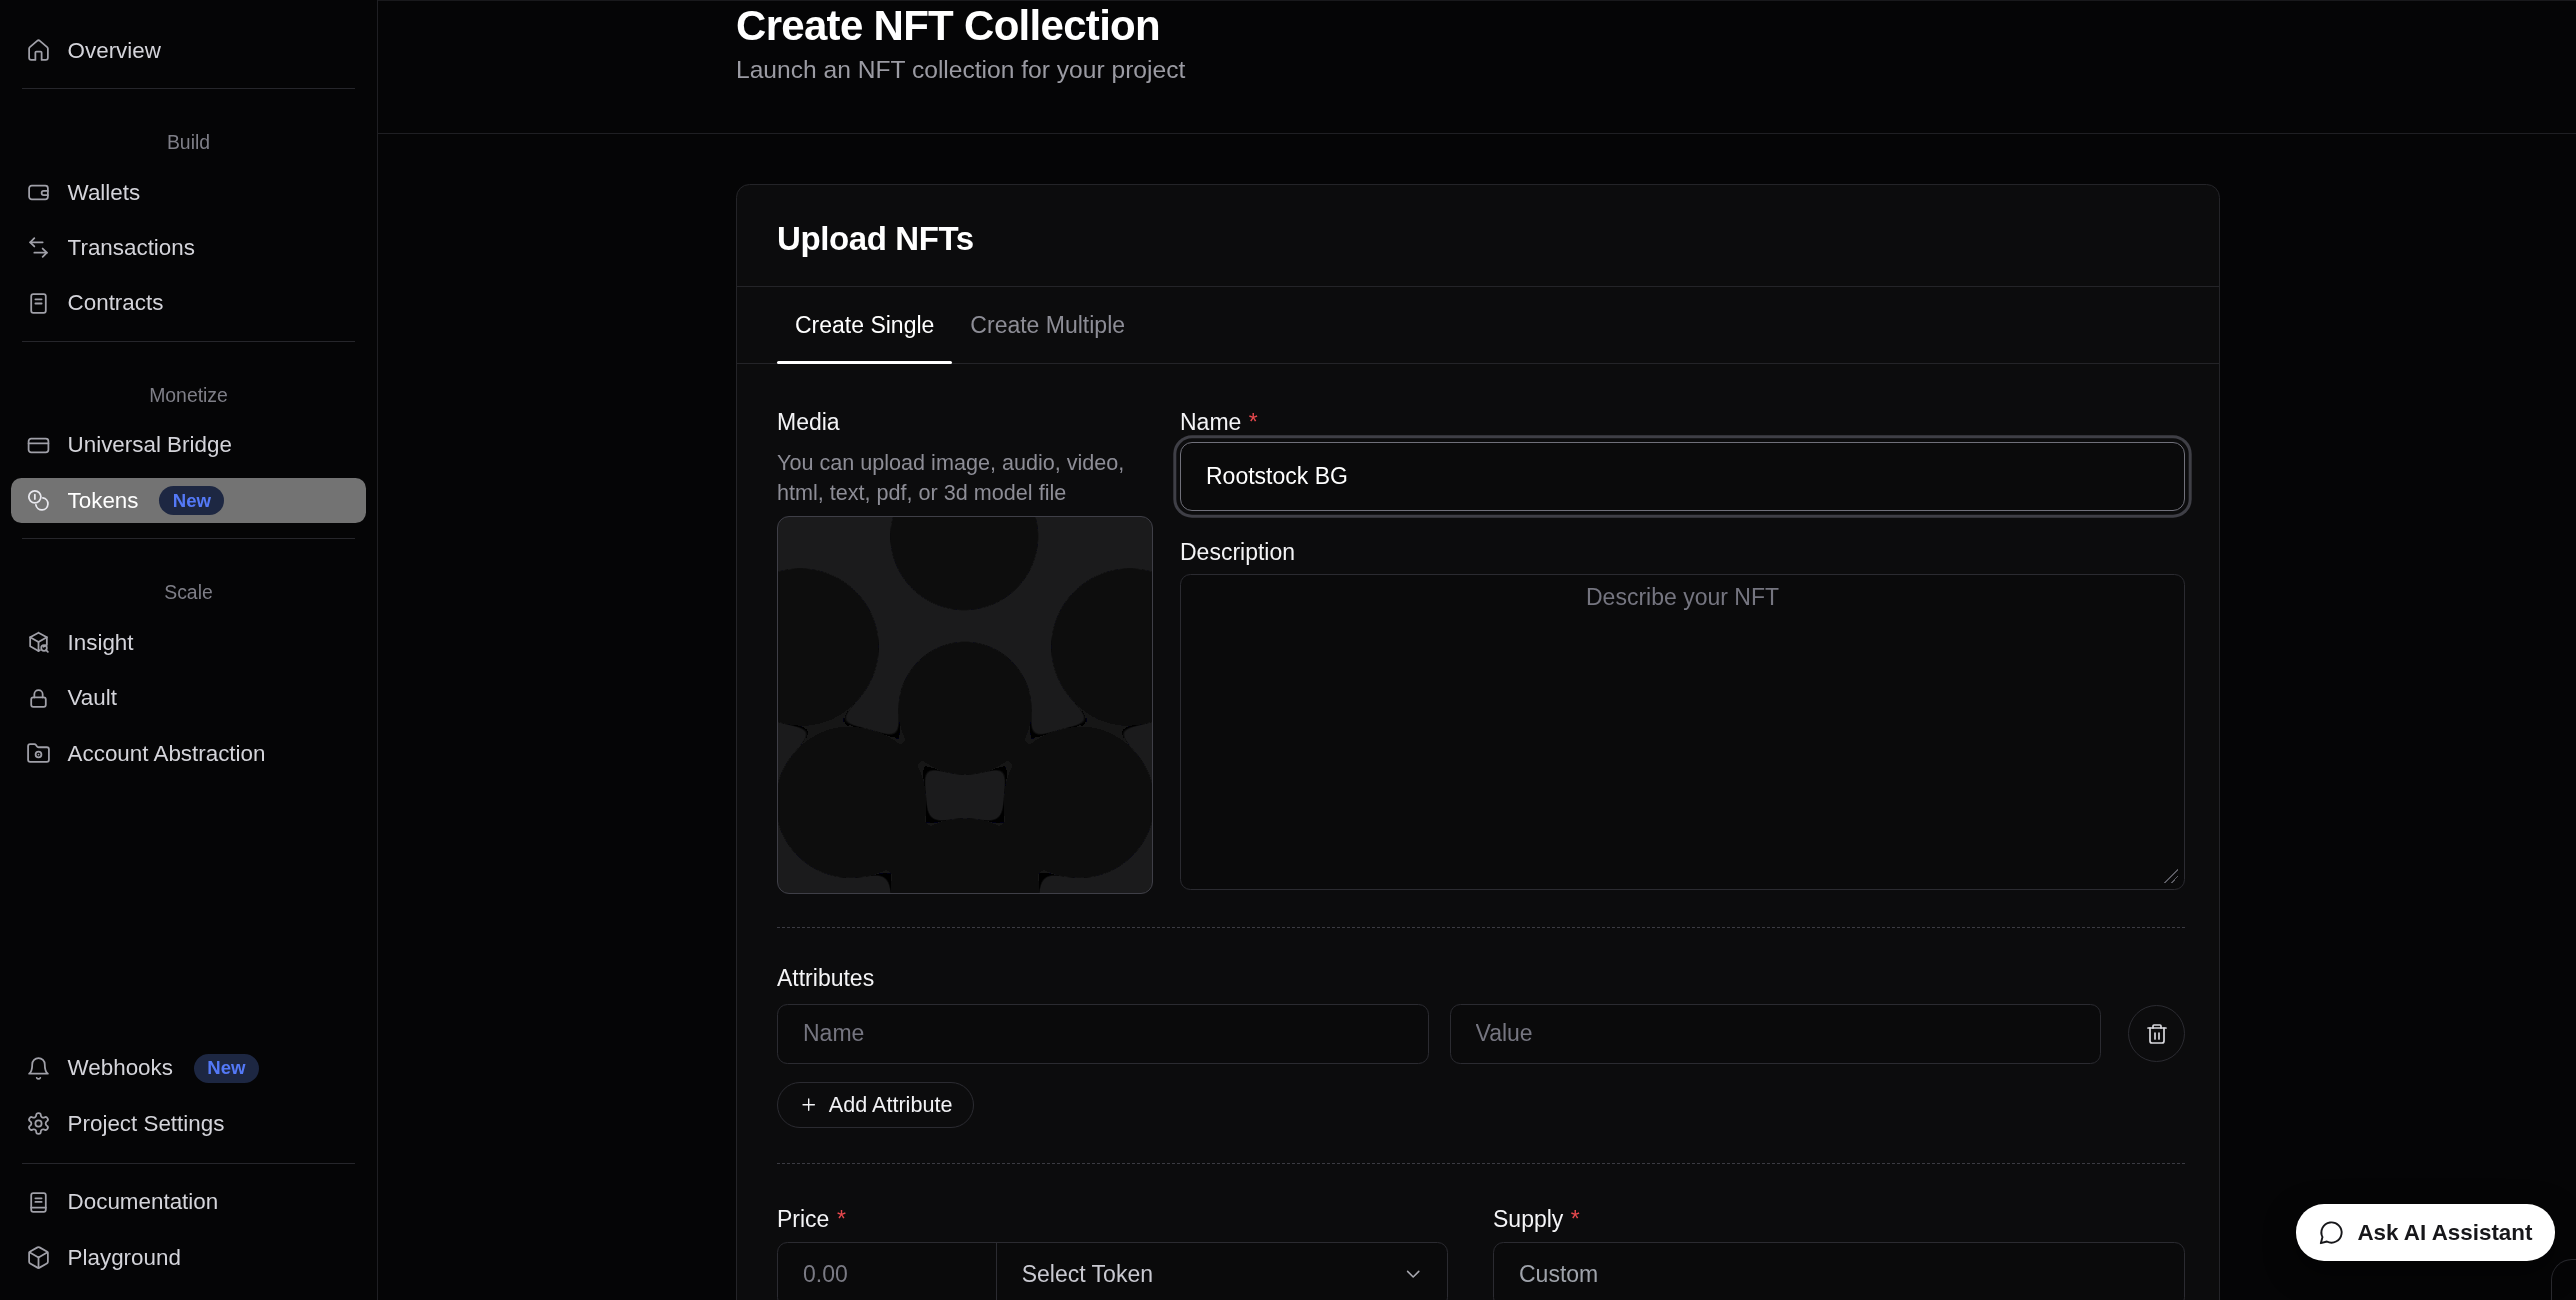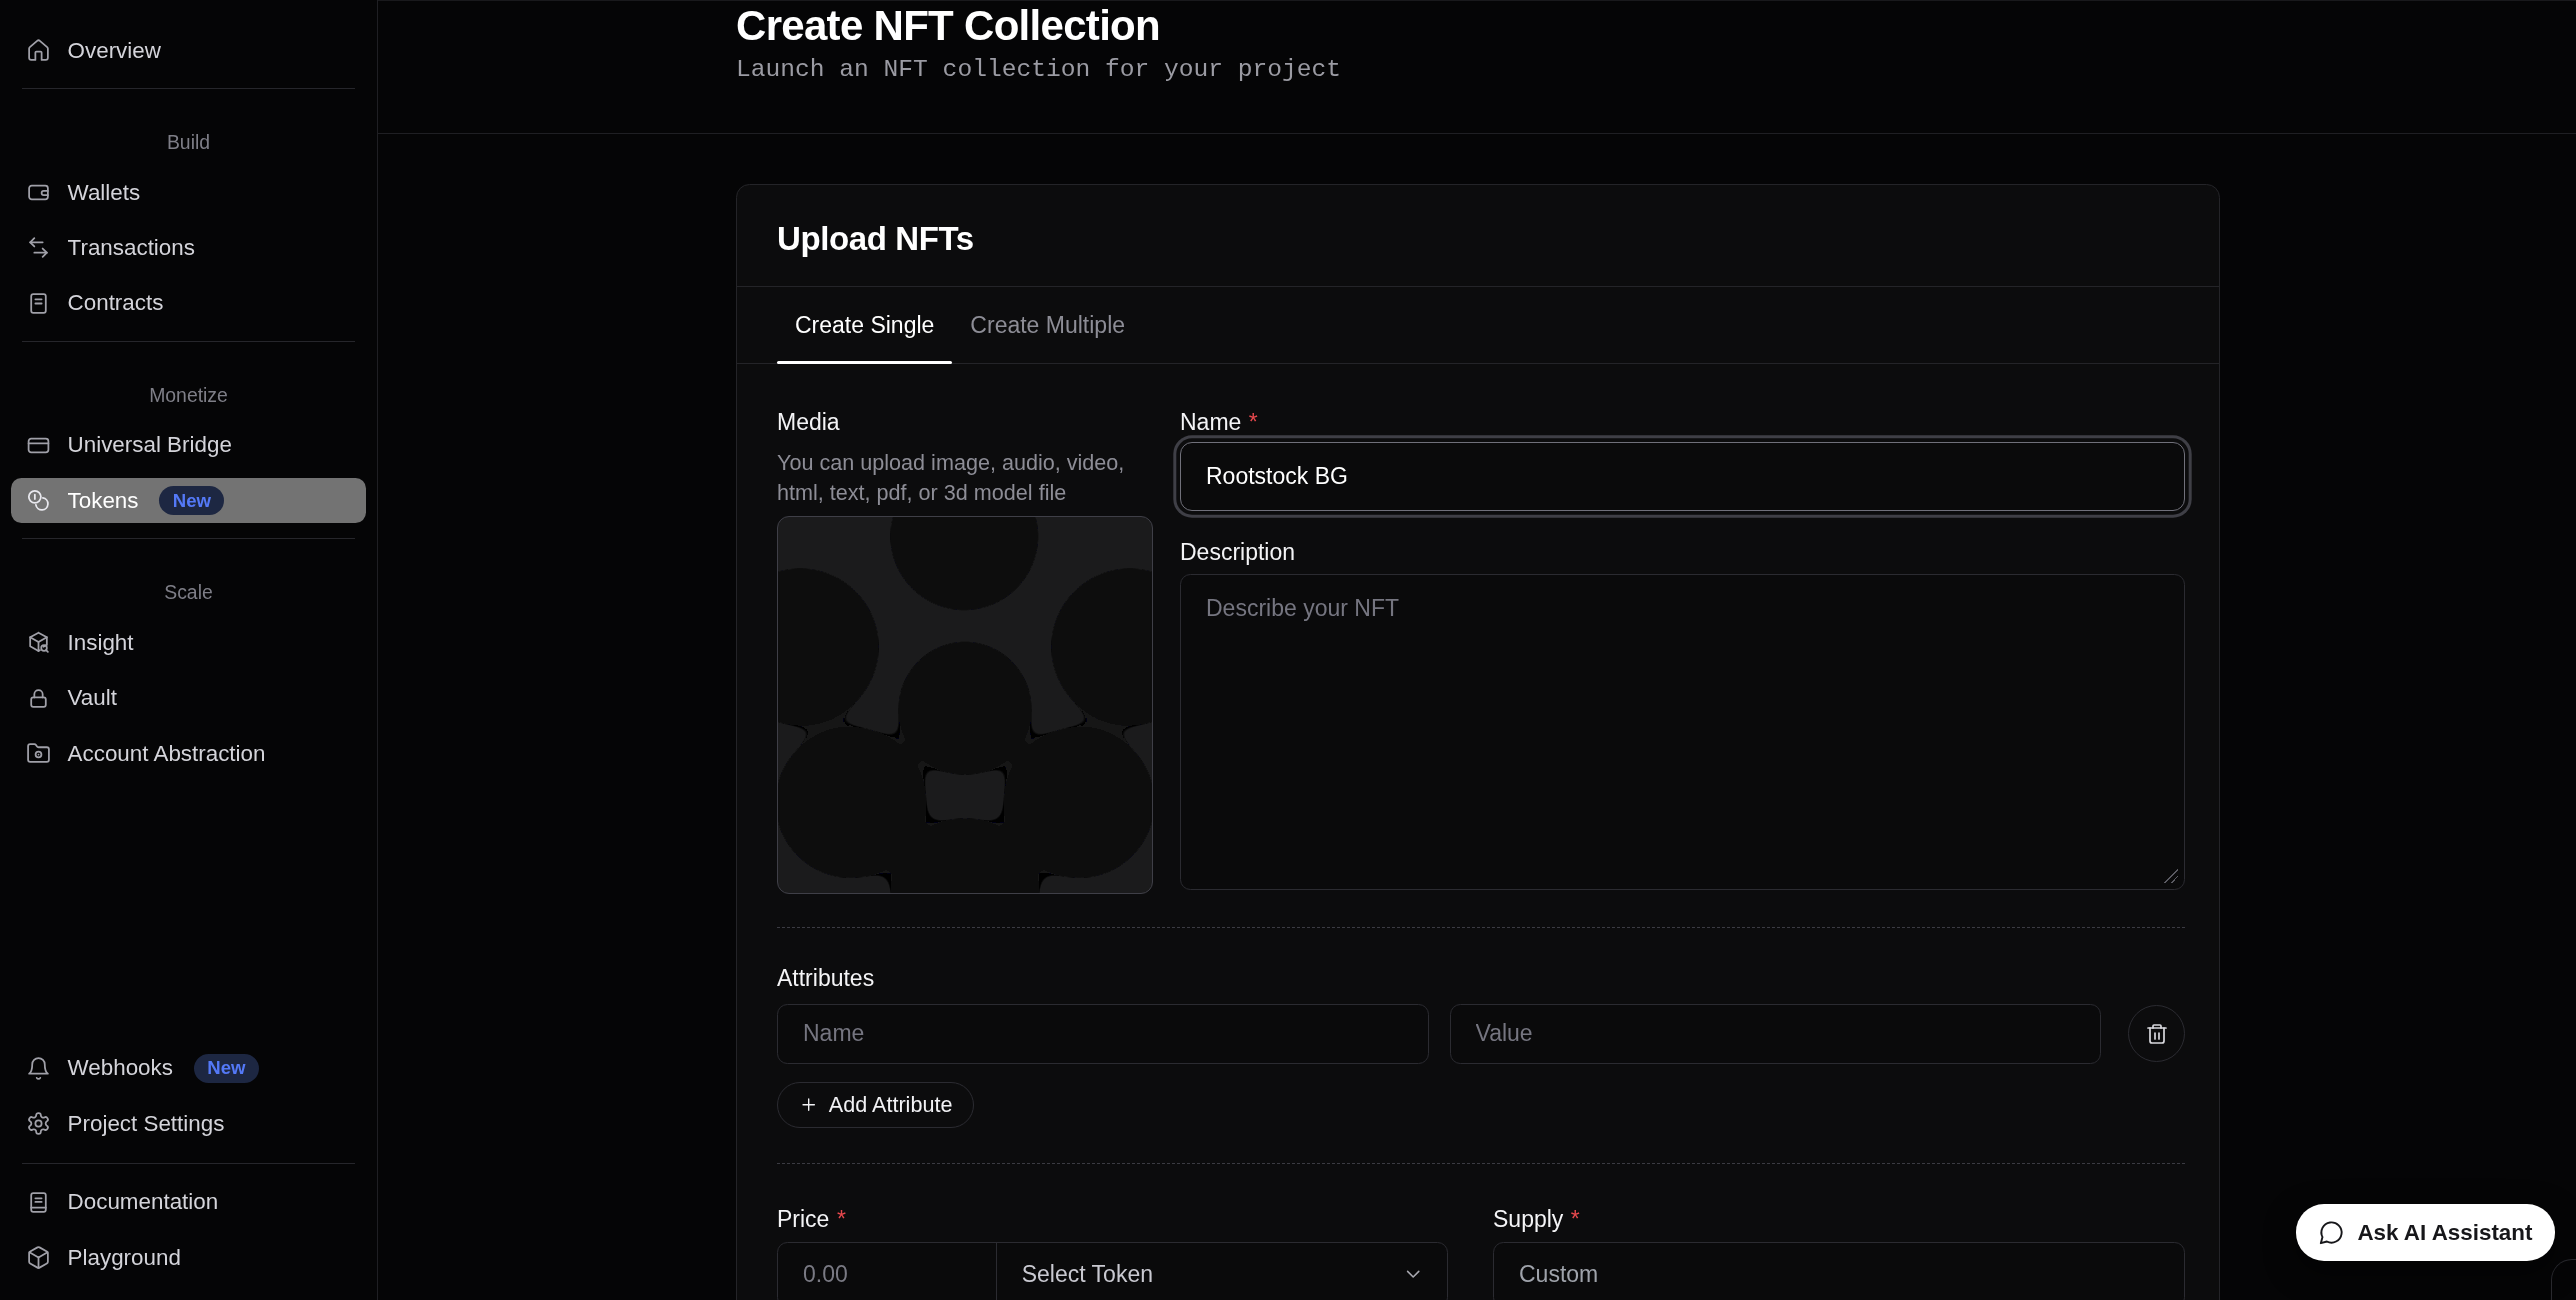--- a/index.html
+++ b/index.html
@@ -35,21 +35,21 @@
     padding:5.2px 13.4px;border-radius:745px;margin-left:4.5px;line-height:1;
   }
 
   
   main{flex:1;border-top:0.7px solid #19191c;box-sizing:border-box;}
   .page-header{
     height:133px;box-sizing:border-box;border-bottom:0.7px solid #1f1f23;
     padding:1.5px 0 0 358px;
   }
   h1{margin:0;font-size:42px;font-weight:700;letter-spacing:-0.7px;line-height:46px;color:#fff;}
-  .subtitle{margin:7.5px 0 0;font-size:24.6px;color:#9b9ba3;font-family:Liberation Mono, monospace;}
+  .subtitle{margin:7.5px 0 0;font-size:24.6px;color:#9b9ba3;}
 
   .content{padding:50px 0 0 358px;}
   .card{
     width:1484px;box-sizing:border-box;background:#0c0c0d;
     border:0.7px solid #242428;border-radius:13.4px;overflow:hidden;
   }
   .card-header{padding:37px 40px 0;height:102px;box-sizing:border-box;border-bottom:0.7px solid #242428;}
   h2{margin:0;font-size:33px;line-height:34px;font-weight:700;color:#fff;letter-spacing:-0.4px;}
 
   .tabs{display:flex;height:76px;padding:0 40px;border-bottom:0.7px solid #242428;}
@@ -74,21 +74,21 @@
     box-sizing:border-box;width:100%;background:#0a0a0b;border:0.7px solid #2b2b31;
     border-radius:10.4px;color:#fff;font-size:23px;font-family:inherit;padding:0 25px;outline:none;
   }
   .input::placeholder{color:#757580;}
   .name-input{
     height:69px;margin-top:6px;border:1.5px solid #70707a;border-radius:12px;
     box-shadow:0 0 0 3.7px #0c0c0d, 0 0 0 6.7px #3f3f46;
   }
   .desc-label{margin-top:28px;}
   .textarea-wrap{position:relative;margin-top:7.5px;}
-  textarea.input{height:316px;padding:18px 25px;resize:none;display:block;line-height:30px;}
+  textarea.input{height:316px;padding:7px 25px;resize:none;display:block;line-height:30px;text-align:center;}
   .textarea-wrap::after{
     content:"";position:absolute;right:6.7px;bottom:6.7px;width:15px;height:15px;pointer-events:none;
     background:
       linear-gradient(135deg, transparent 0 52%, #5a5a62 52% 58%, transparent 58% 74%, #5a5a62 74% 80%, transparent 80%);
   }
 
   .dashed1{border-top:0.7px dashed #3b3b42;margin-top:33px;}
   .dashed2{border-top:0.7px dashed #3b3b42;margin-top:35px;}
 
   .attr-section{padding-top:37px;}

